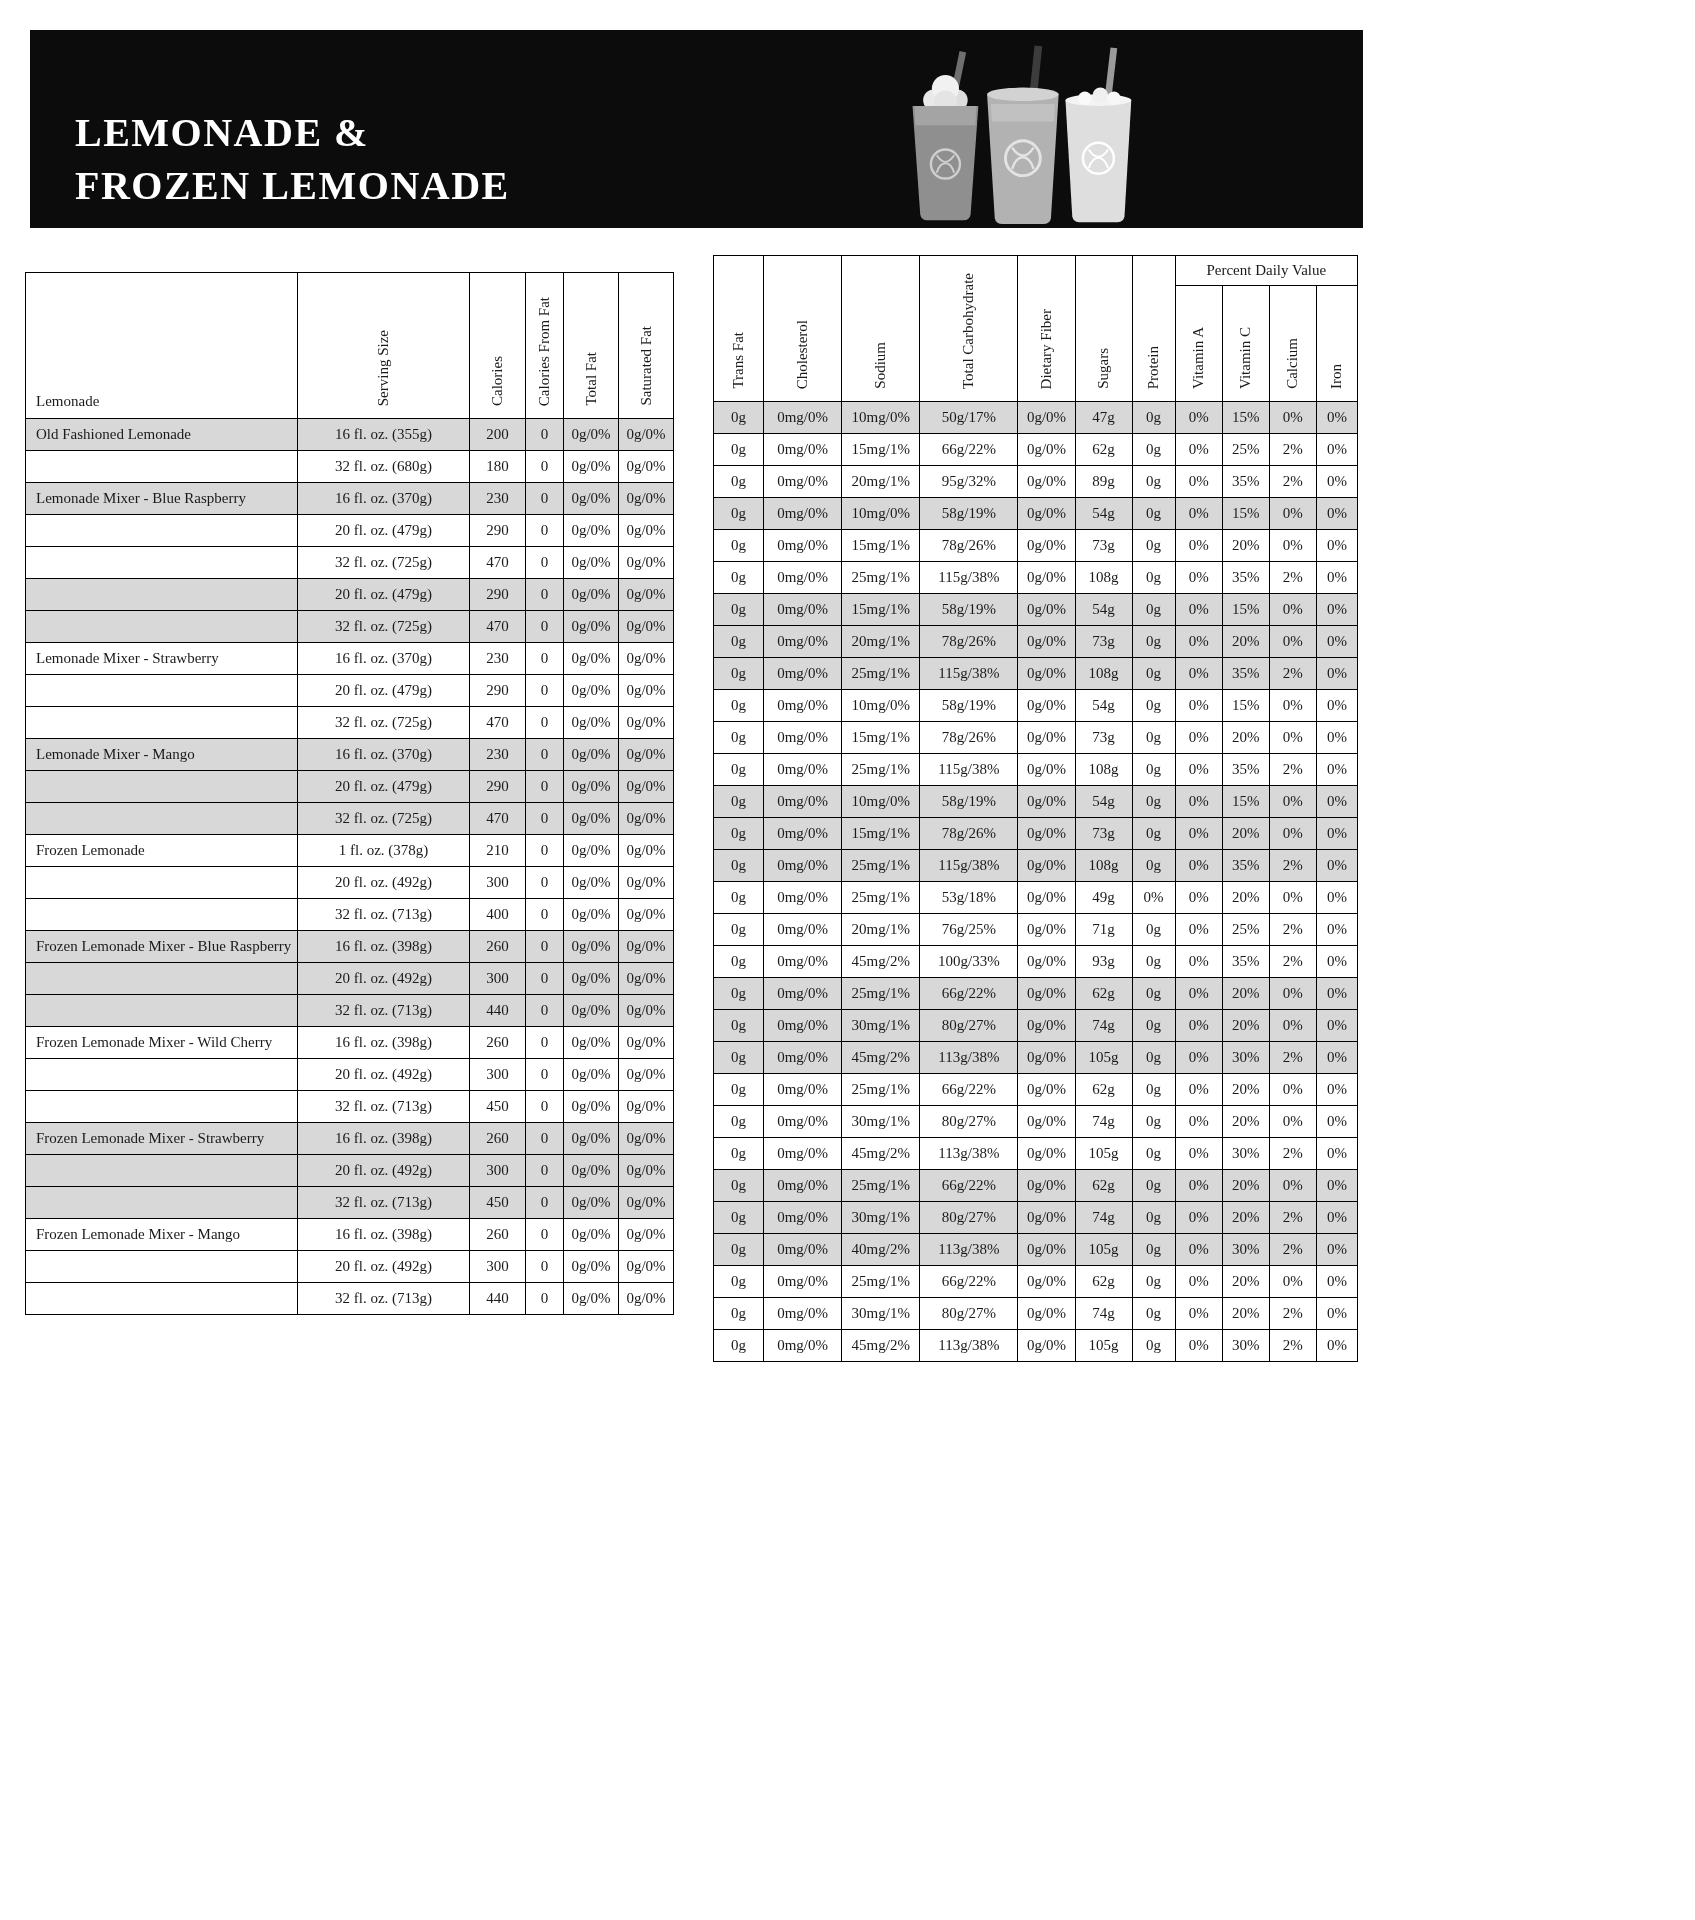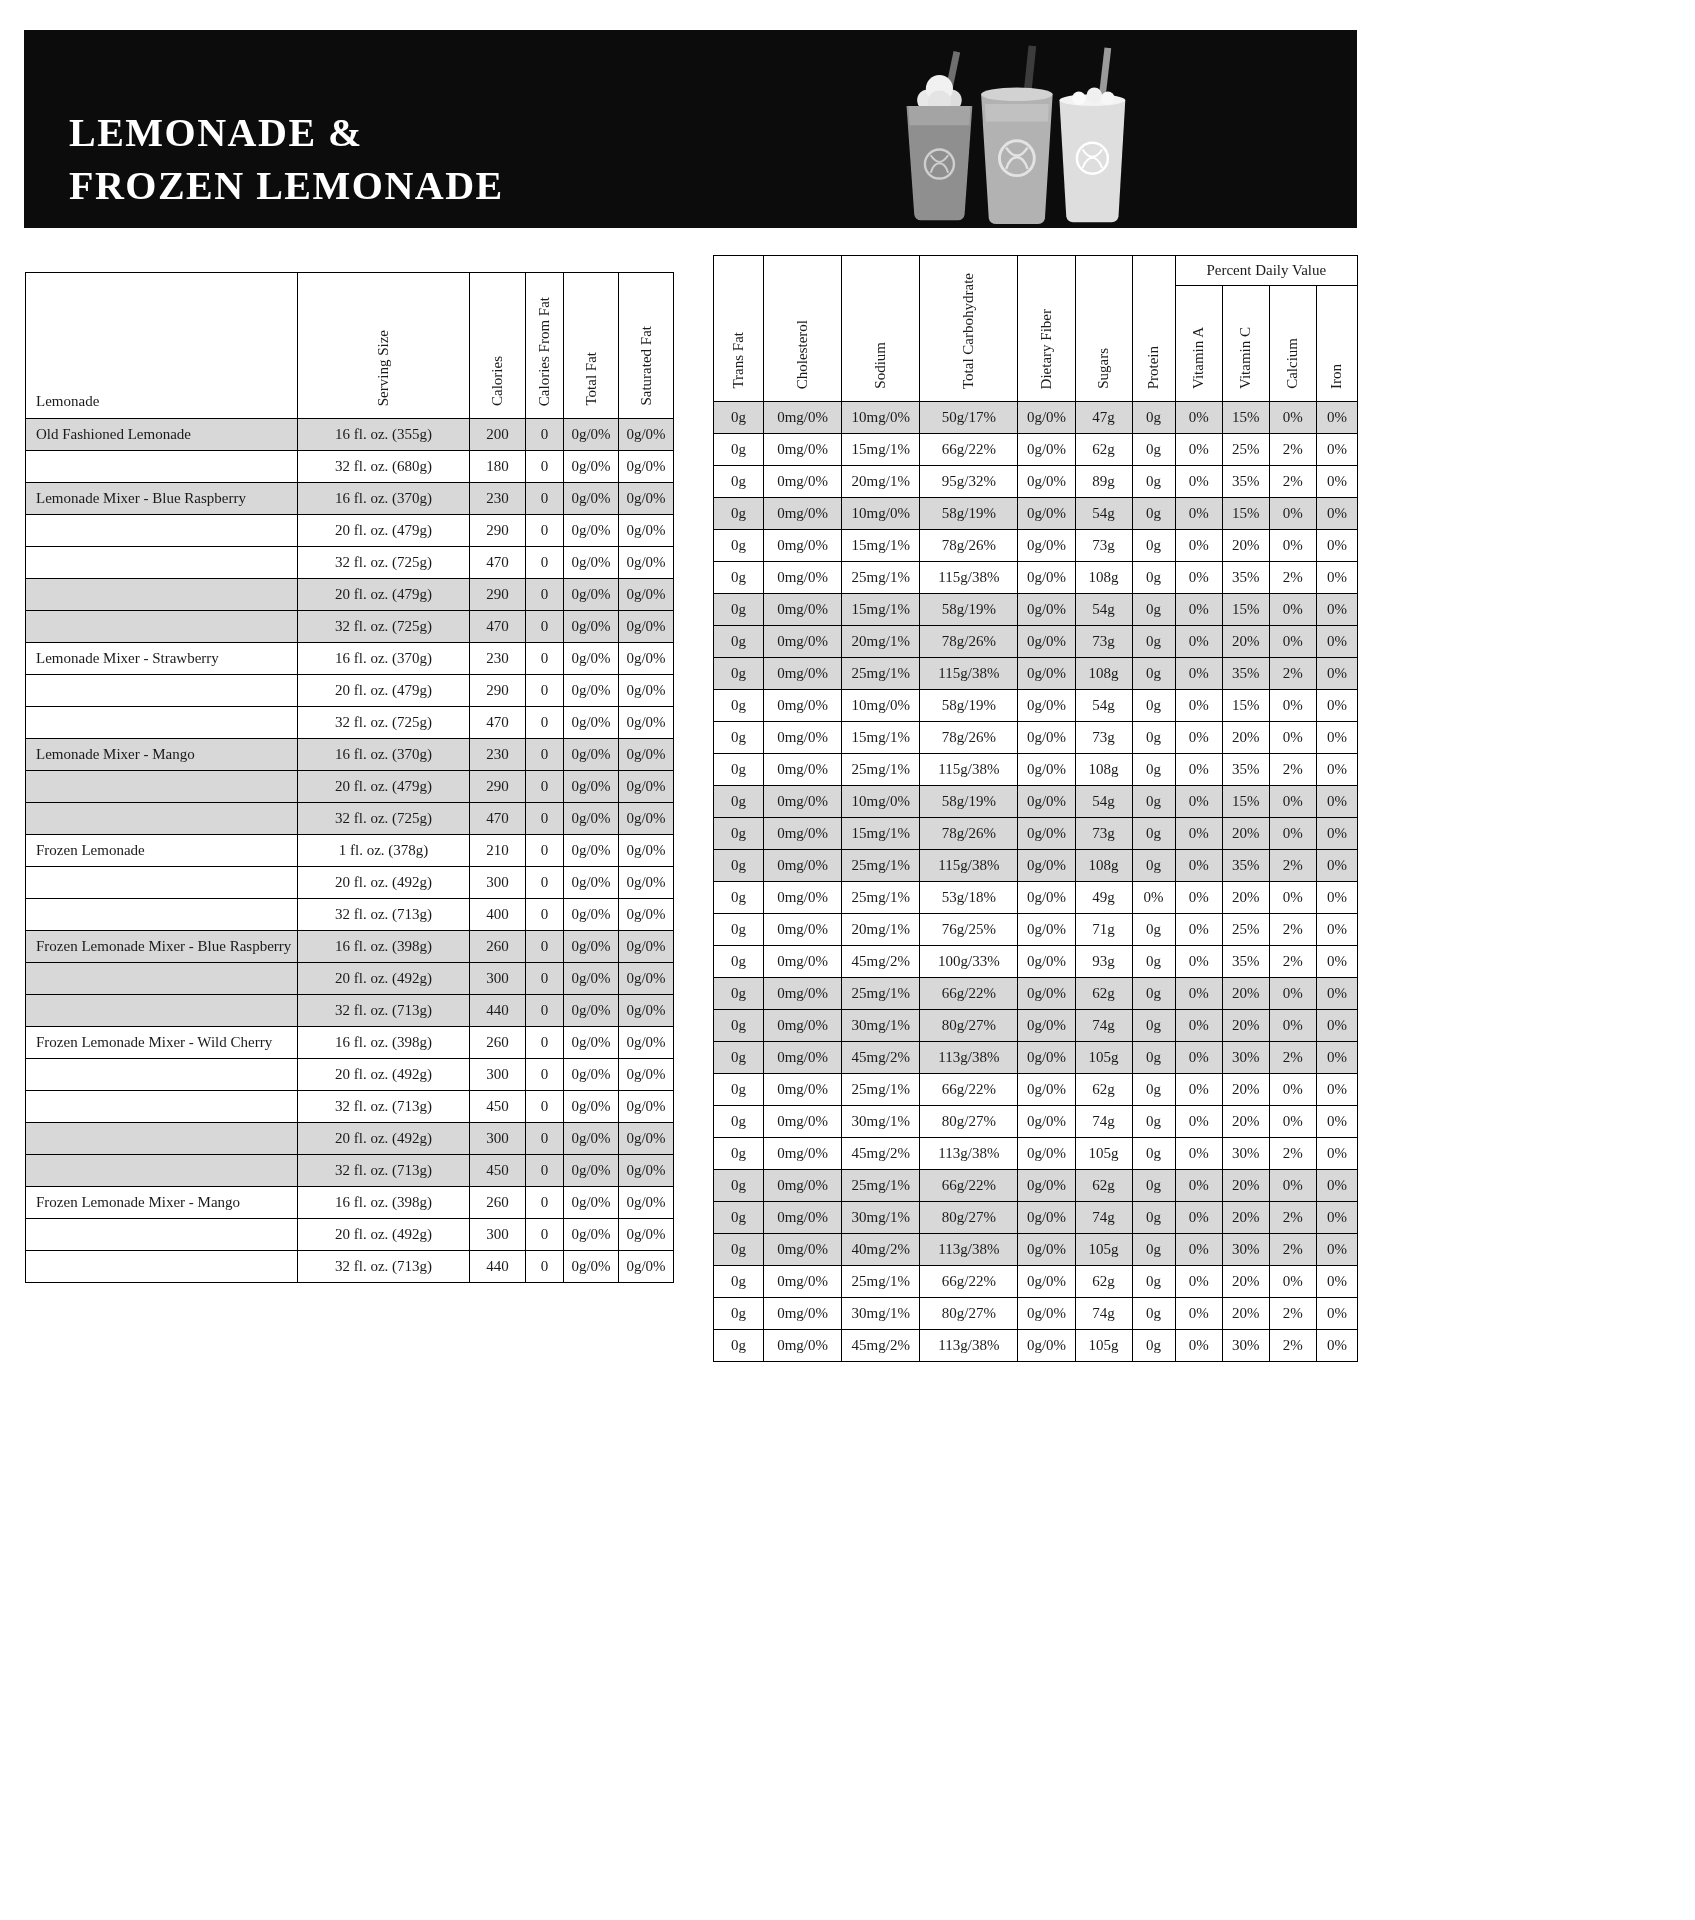--- a/index.html
+++ b/index.html
@@ -11,21 +11,21 @@
     position: relative;
     width: 1695px;
     height: 1920px;
     font-family: "Liberation Serif", "DejaVu Serif", serif;
     color: #1a1a1a;
   }
 
   
   .banner {
     position: absolute;
-    left: 24px;
+    left: 30px;
     top: 30px;
     width: 1333px;
     height: 198px;
     background: #0c0c0c;
   }
   .title {
     position: absolute;
     left: 45px;
     bottom: 16px;
     color: #ffffff;
@@ -335,20 +335,28 @@
         <td>20 fl. oz. (492g)</td>
         <td>300</td>
         <td>0</td>
         <td>0g/0%</td>
         <td>0g/0%</td>
       </tr>
       <tr>
         <td class="name"></td>
         <td>32 fl. oz. (713g)</td>
         <td>450</td>
+        <td>0</td>
+        <td>0g/0%</td>
+        <td>0g/0%</td>
+      </tr>
+      <tr class="shaded">
+        <td class="name">Frozen Lemonade Mixer - Strawberry</td>
+        <td>16 fl. oz. (398g)</td>
+        <td>260</td>
         <td>0</td>
         <td>0g/0%</td>
         <td>0g/0%</td>
       </tr>
       <tr class="shaded">
         <td class="name"></td>
         <td>20 fl. oz. (492g)</td>
         <td>300</td>
         <td>0</td>
         <td>0g/0%</td>

